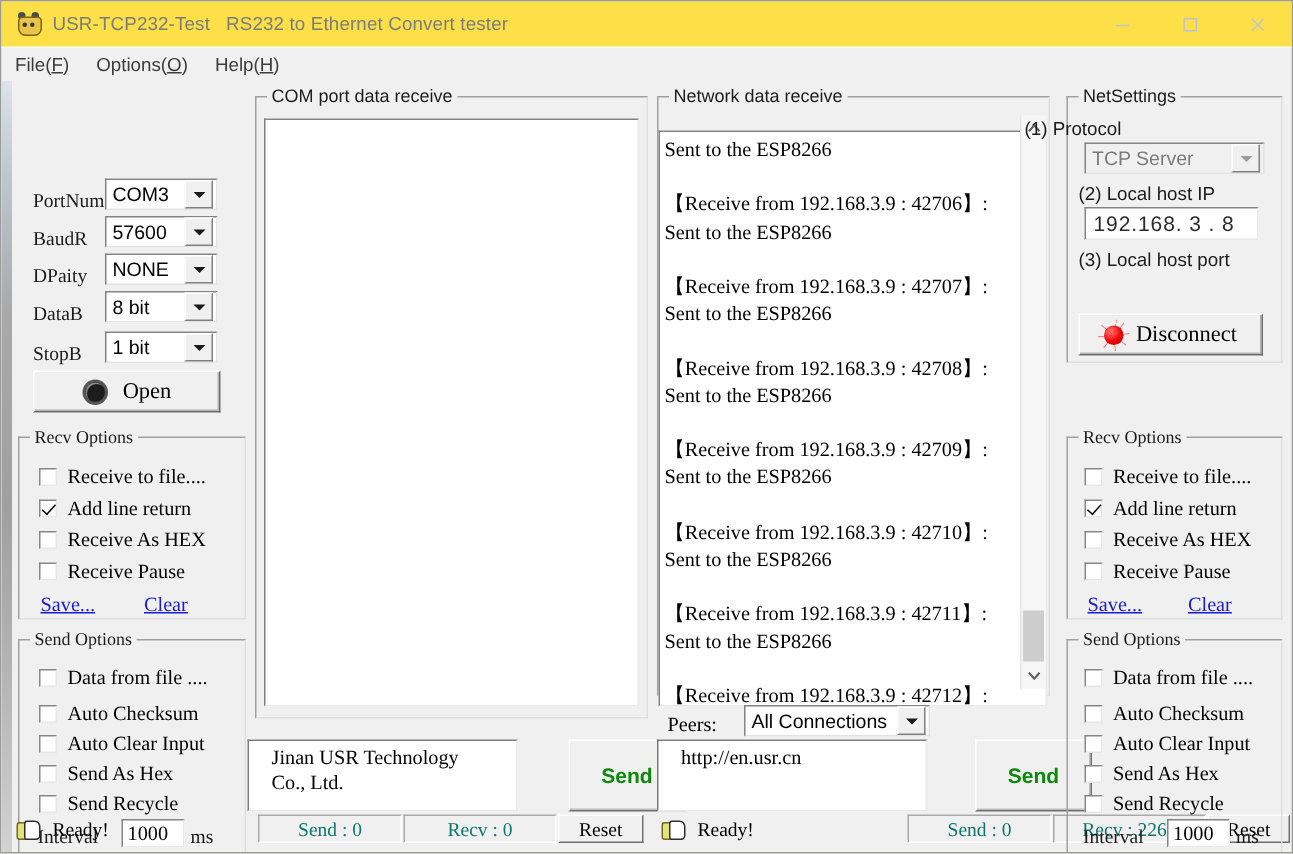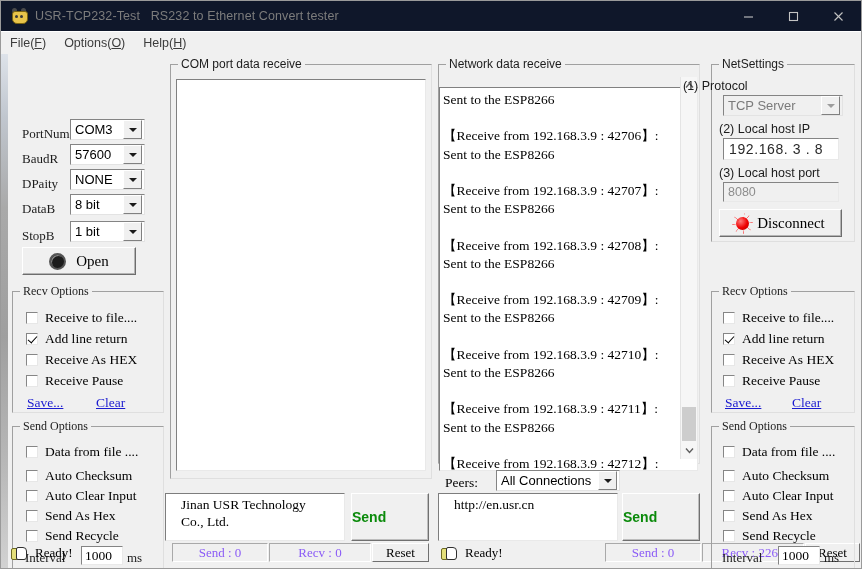--- a/index.html
+++ b/index.html
@@ -20,21 +20,21 @@
     background: #f0f0f0;
     border: 1px solid #9a9a9a;
     box-sizing: border-box;
     display: flex;
     flex-direction: column;
   }
 
   
   .titlebar {
     height: 30px;
-    background: #0f172a;
+    background: #fde047;
     display: flex;
     align-items: center;
     flex: 0 0 auto;
     border-bottom: 1px solid #ffffff;
   }
   .title-icon {
     width: 18px; height: 18px;
     margin-left: 9px; margin-right: 7px;
     flex: 0 0 auto;
     position: relative;
@@ -293,21 +293,21 @@
     background:#cdcdcd;
   }
   .status-cell {
     height: 19px;
     border: 1px solid #a9a9a9;
     border-right-color:#ffffff; border-bottom-color:#ffffff;
     box-sizing: border-box;
     display:flex; align-items:center; justify-content:center;
     font-family:"Liberation Serif", serif;
     font-size: 13px;
-    color:#8b5cf6;
+    color:#0f766e;
   }
   .reset-btn {
     height: 19px;
     background:#f0f0f0;
     border:1px solid #ffffff;
     border-right-color:#707070; border-bottom-color:#707070;
     box-sizing:border-box;
     display:flex;align-items:center;justify-content:center;
     font-family:"Liberation Serif", serif;
     font-size:13px;
@@ -331,25 +331,26 @@
     background:#ffffff;border:1px solid #2f2f2f;
     border-radius:2px 4px 3px 2px;
   }
   .send-btn {
     position:absolute;
     background:#f0f0f0;
     border:1px solid #ffffff;
     border-right-color:#707070; border-bottom-color:#707070;
     box-shadow: inset -1px -1px 0 #bdbdbd;
     box-sizing:border-box;
-    display:flex;align-items:center;justify-content:flex-start;
+    display:flex;align-items:center;justify-content:center;
     font-family:"Liberation Sans", sans-serif;
     font-weight:bold;
     font-size:14px;
     color:#0a8a0a;
+    margin-left:28px;
   }
   .sendbox {
     position:absolute;
     background:#ffffff;
     border:1px solid #7d7d7d;
     border-right-color:#e9e9e9; border-bottom-color:#e9e9e9;
     box-sizing:border-box;
     font-family:"Liberation Serif", serif;
     font-size:13.5px;
     line-height:17px;
@@ -491,21 +492,21 @@
     </div>
 
     <div class="fieldlabel serif" style="left:21px; top:174px;">StopB</div>
     <div class="combo" style="left:69px; top:167px; width:75px;">
       <div class="val">1 bit</div>
       <div class="arrow">
           <span class="tri-down"></span>
         </div>
     </div>
 
-    <div class="btn3d" style="left:21px; top:143px; width:114px; height:28px; transform:translateY(50px);">
+    <div class="btn3d" style="left:21px; top:143px; width:125px; height:28px; transform:translateY(50px);">
       <span class="btn-open-dot"></span>
       <span>Open</span>
     </div>
 
     <div class="group" style="left:11px; top:237px; width:152px; height:122px;">
       <div class="legend legend-serif">Recv Options</div>
     </div>
     <div class="chkrow" style="left:25px; top:256px;">
       <span class="chkbox"></span>
       <span>Receive to file....</span>
@@ -663,23 +664,20 @@
       <div class="val">TCP Server</div>
       <div class="arrow">
           <span class="tri-down"></span>
         </div>
     </div>
     <div class="fieldlabel" style="left:718px; top:68px;">(2) Local host IP</div>
     <div class="ipfield" style="left:722px; top:84px; width:116px; height:22px;">
       <span>192.168. 3  . 8</span>
     </div>
     <div class="fieldlabel" style="left:718px; top:112px;">(3) Local host port</div>
-    <div class="portfield" style="left:722px; top:128px; width:116px; height:20px;">
-      <span>8080</span>
-    </div>
     <div class="btn3d" style="left:718px; top:155px; width:123px; height:28px;">
       <span class="btn-disc-dot"></span>
       <span>Disconnect</span>
     </div>
 
     <div class="group" style="left:710px; top:237px; width:144px; height:122px;">
       <div class="legend legend-serif">Recv Options</div>
     </div>
     <div class="chkrow" style="left:722px; top:256px;">
       <span class="chkbox"></span>

